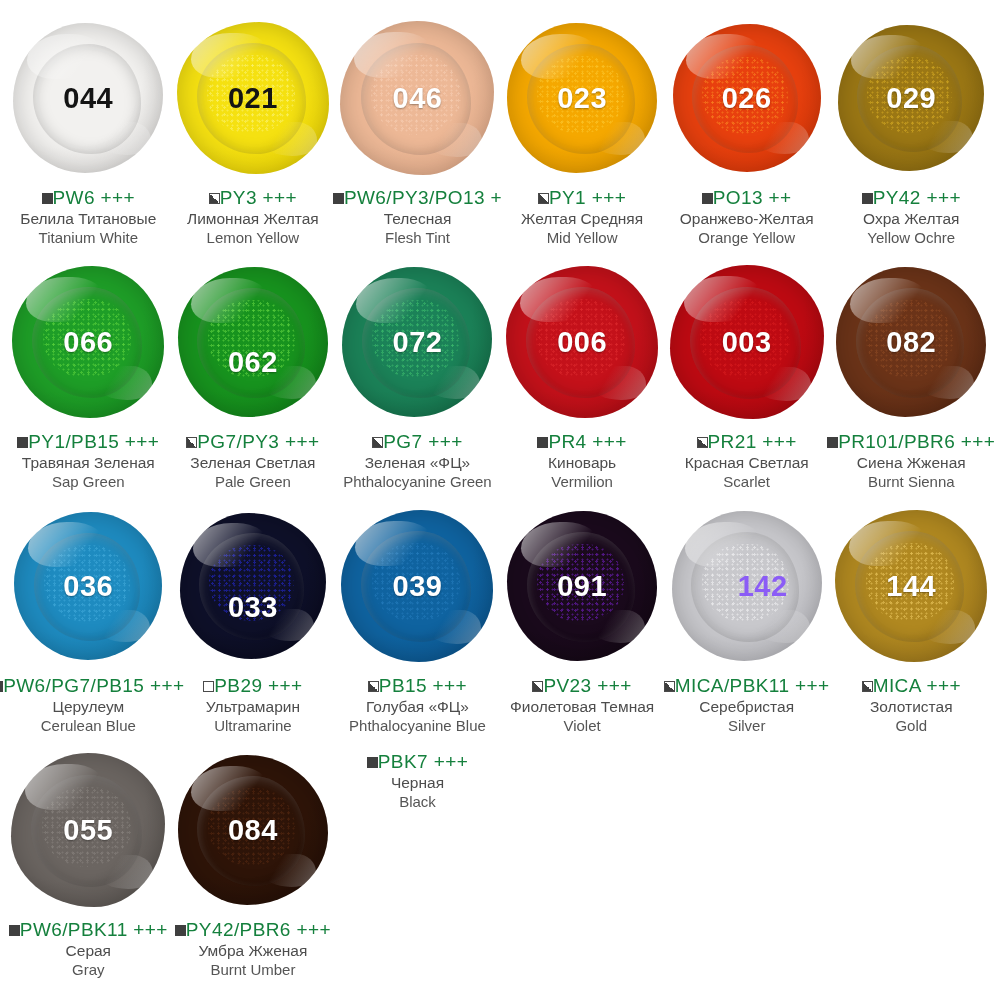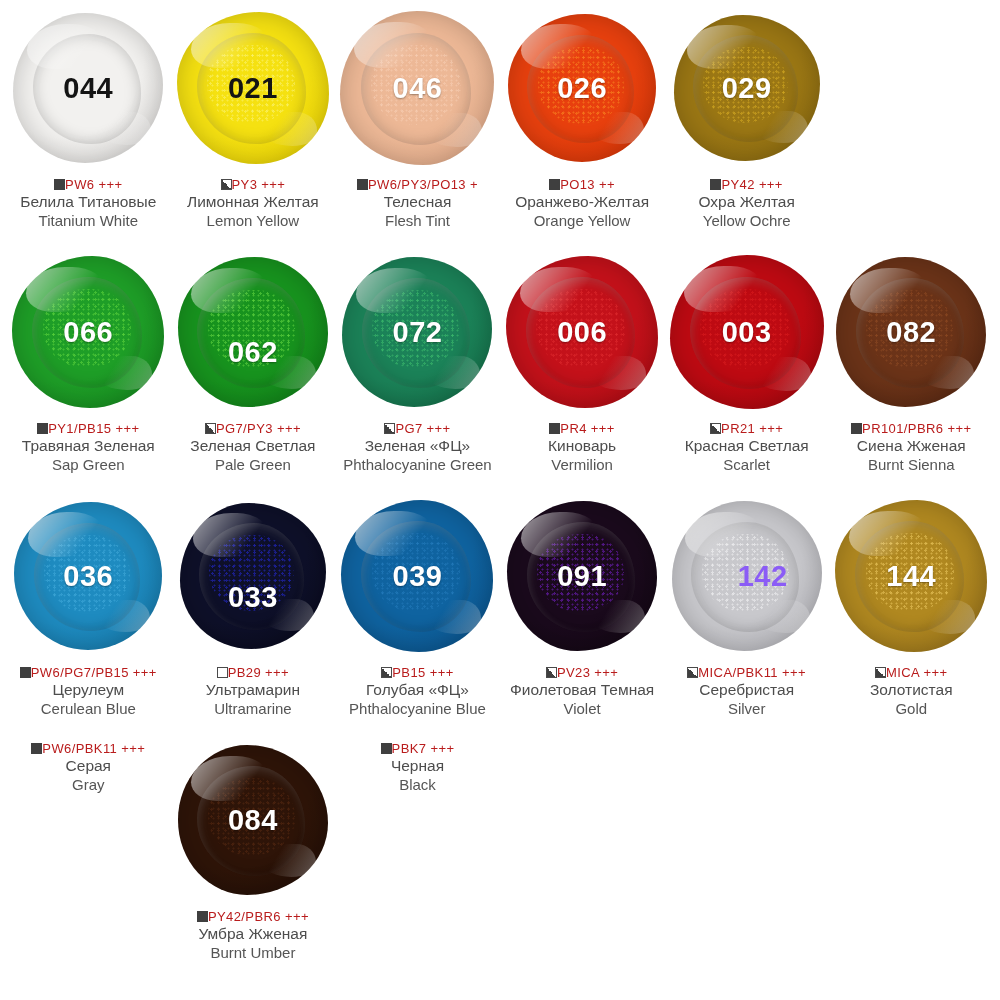--- a/index.html
+++ b/index.html
@@ -6,21 +6,21 @@
   body{
     width:1000px;height:1000px;
     background:#ffffff;
     font-family:"Liberation Sans", sans-serif;
     color:#4a4a4a;
     overflow:hidden;
   }
   .sheet{
     width:1000px;height:1000px;
     box-sizing:border-box;
-    padding:4px 6px 0 6px;
+    padding:14px 6px 0 6px;
     display:flex;flex-direction:column;
   }
   .row{
     display:flex;
     flex-direction:row;
     width:988px;
     margin:0 auto;
   }
   .row-1,.row-2,.row-3{height:244px;}
   .row-4{height:245px;}
@@ -93,22 +93,22 @@
     letter-spacing:.5px;
     line-height:1;
   }
   
   .caption{
     width:178px;
     text-align:center;
     margin-top:5px;
   }
   .pigline{
-    font-size:13px;
-    color:#b91c1c;
+    font-size:19px;
+    color:#15803d;
     letter-spacing:.2px;
     white-space:nowrap;
     display:flex;
     align-items:center;
     justify-content:center;
   }
   .pigline .code{letter-spacing:.4px;}
   .sq{
     display:inline-block;
     width:11px;height:11px;
@@ -193,20 +193,39 @@
           <div class="pigline">
             <span class="sq sq-full"></span>
             <span class="code">PW6/PY3/PO13 +</span>
           </div>
           <div class="name-ru">Телесная</div>
           <div class="name-en">Flesh Tint</div>
         </div>
       </div>
       <div class="cell">
         <div class="blob-wrap">
+          <div class="blob" style="width: 150px; height: 150px;">
+            <div class="body" style="border-radius: 46% 54% 54% 46% / 50% 52% 48% 50%; background: radial-gradient(circle at 34% 30%, rgb(245, 168, 0) 0%, rgb(245, 168, 0) 55%, rgb(224, 152, 0) 100%);"></div>
+            <div class="speck" style="background-image: radial-gradient(rgba(255, 215, 70, 0.5) 1.1px, transparent 1.3px), radial-gradient(rgba(255, 215, 70, 0.5) 0.9px, transparent 1.1px); background-size: 7px 7px, 5px 5px; background-position: 0px 0px, 3px 3px;"></div>
+            <div class="gloss"></div>
+            <div class="gloss2"></div>
+            <div class="num" style="color: rgb(255, 255, 255); text-shadow: rgba(0, 0, 0, 0.35) 0px 1px 2px;">023</div>
+          </div>
+        </div>
+        <div class="caption">
+          <div class="pigline">
+            <span class="sq sq-half"></span>
+            <span class="code">PY1 +++</span>
+          </div>
+          <div class="name-ru">Желтая Средняя</div>
+          <div class="name-en">Mid Yellow</div>
+        </div>
+      </div>
+      <div class="cell">
+        <div class="blob-wrap">
           <div class="blob" style="width: 148px; height: 148px;">
             <div class="body" style="border-radius: 52% 48% 50% 50% / 48% 50% 50% 52%; background: radial-gradient(circle at 34% 30%, rgb(232, 64, 14) 0%, rgb(232, 64, 14) 55%, rgb(214, 52, 5) 100%);"></div>
             <div class="speck" style="background-image: radial-gradient(rgba(255, 160, 40, 0.55) 1.1px, transparent 1.3px), radial-gradient(rgba(255, 160, 40, 0.55) 0.9px, transparent 1.1px); background-size: 7px 7px, 5px 5px; background-position: 0px 0px, 3px 3px;"></div>
             <div class="gloss"></div>
             <div class="gloss2"></div>
             <div class="num" style="color: rgb(255, 255, 255); text-shadow: rgba(0, 0, 0, 0.35) 0px 1px 2px;">026</div>
           </div>
         </div>
         <div class="caption">
           <div class="pigline">
@@ -464,20 +483,29 @@
             <span class="sq sq-half"></span>
             <span class="code">MICA +++</span>
           </div>
           <div class="name-ru">Золотистая</div>
           <div class="name-en">Gold</div>
         </div>
       </div>
     </div>
   <div class="row row-4">
       <div class="cell">
+        <div class="blob-wrap">
+          <div class="blob" style="width: 154px; height: 154px;">
+            <div class="body" style="border-radius: 50% 50% 46% 54% / 54% 46%; background: radial-gradient(circle at 34% 30%, rgb(107, 101, 97) 0%, rgb(107, 101, 97) 55%, rgb(86, 81, 77) 100%);"></div>
+            <div class="speck" style="background-image: radial-gradient(rgba(150, 145, 140, 0.5) 1.1px, transparent 1.3px), radial-gradient(rgba(150, 145, 140, 0.5) 0.9px, transparent 1.1px); background-size: 7px 7px, 5px 5px; background-position: 0px 0px, 3px 3px;"></div>
+            <div class="gloss"></div>
+            <div class="gloss2"></div>
+            <div class="num" style="color: rgb(255, 255, 255); text-shadow: rgba(0, 0, 0, 0.35) 0px 1px 2px;">055</div>
+          </div>
+        </div>
         <div class="caption">
           <div class="pigline">
             <span class="sq sq-full"></span>
             <span class="code">PW6/PBK11 +++</span>
           </div>
           <div class="name-ru">Серая</div>
           <div class="name-en">Gray</div>
         </div>
       </div>
       <div class="cell">

